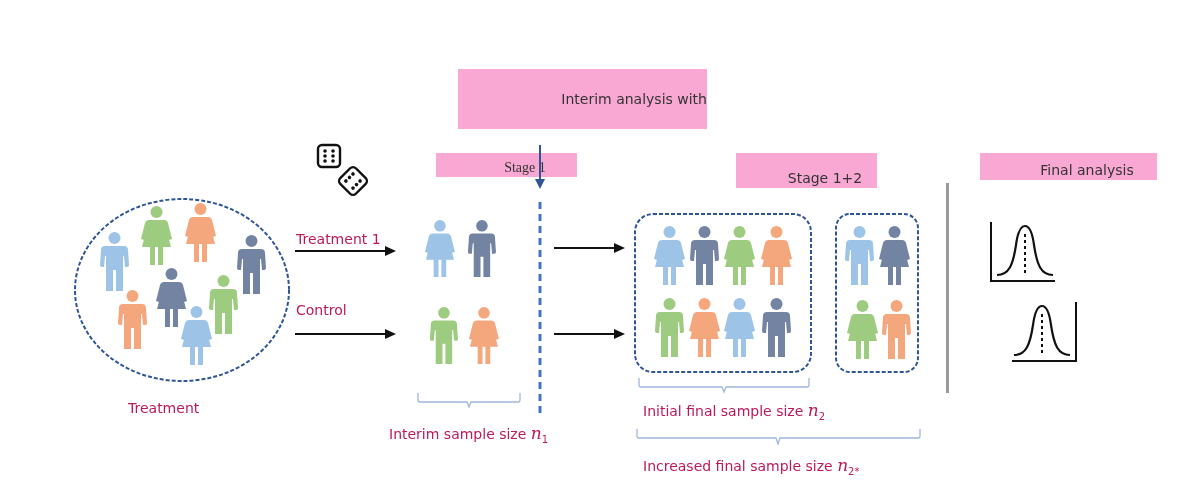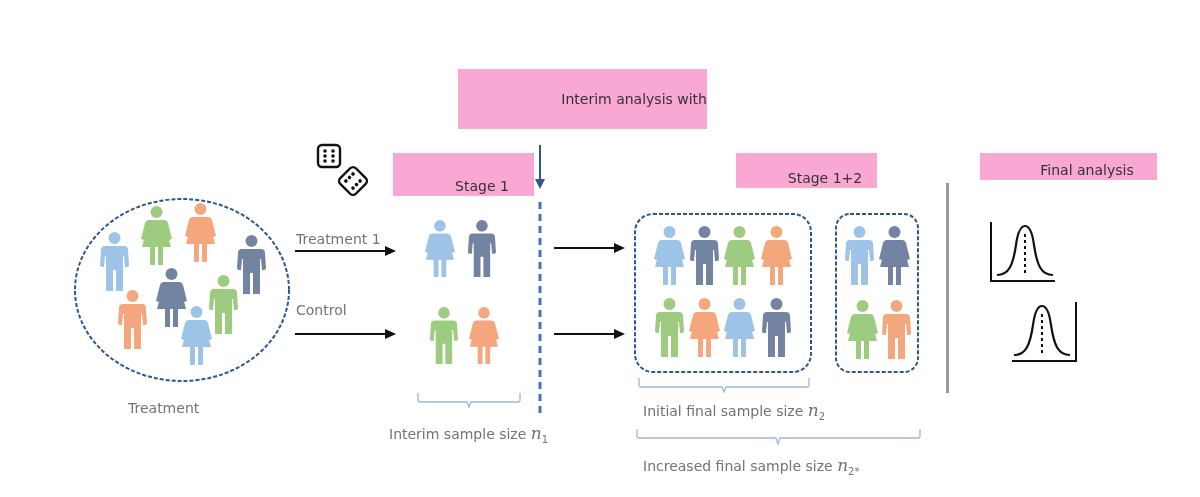--- a/index.html
+++ b/index.html
@@ -1,30 +1,30 @@
 <!DOCTYPE html>
 <html><head>
 <meta charset="utf-8">
 <style>
   html,body{margin:0;padding:0;background:#fff;}
   body{width:1200px;height:497px;position:relative;overflow:hidden;font-family:"DejaVu Sans","Liberation Sans",sans-serif;color:#222;}
   .abs{position:absolute;}
   .graybox{position:absolute;background:#f9a8d4;color:#333;font-size:14px;display:flex;align-items:flex-end;justify-content:center;text-align:center;line-height:19px;padding-left:37px;}
-  .lbl{position:absolute;font-size:14px;color:#737373;white-space:nowrap;}
+  .lbl{position:absolute;font-size:14px;color:#be185d;white-space:nowrap;}
   .n{font-family:"DejaVu Serif","Liberation Serif",serif;font-style:italic;font-size:17px;}
   .sub{font-size:10px;vertical-align:-4px;}
   svg{position:absolute;overflow:visible;}
 </style>
 </head>
 <body>
 
 <div class="graybox" style="left:458px;top:69px;width:212px;height:60px;flex-direction:column;">
   <span>Interim analysis with</span>
 </div>
-<div class="graybox" style="left:393px;top:153px;width:104px;height:43px;">Stage 1</div>
+<div class="graybox" style="left:436px;top:153px;width:104px;height:24px;font-family:Liberation Serif, serif;">Stage 1</div>
 <div class="graybox" style="left:736px;top:153px;width:104px;height:35px;">Stage 1+2</div>
 <div class="graybox" style="left:960px;top:153px;width:140px;height:27px;margin-left:20px;">Final analysis</div>
 
 <svg style="left:316px;top:143px;" width="58" height="56" viewBox="0 0 58 56">
   <rect x="2" y="2" width="22" height="22" rx="4" fill="#fff" stroke="#111" stroke-width="2.4"></rect>
   <g fill="#111">
       <circle cx="9" cy="8" r="1.8"></circle>
       <circle cx="17" cy="8" r="1.8"></circle>
       <circle cx="9" cy="13" r="1.8"></circle>
       <circle cx="17" cy="13" r="1.8"></circle>

